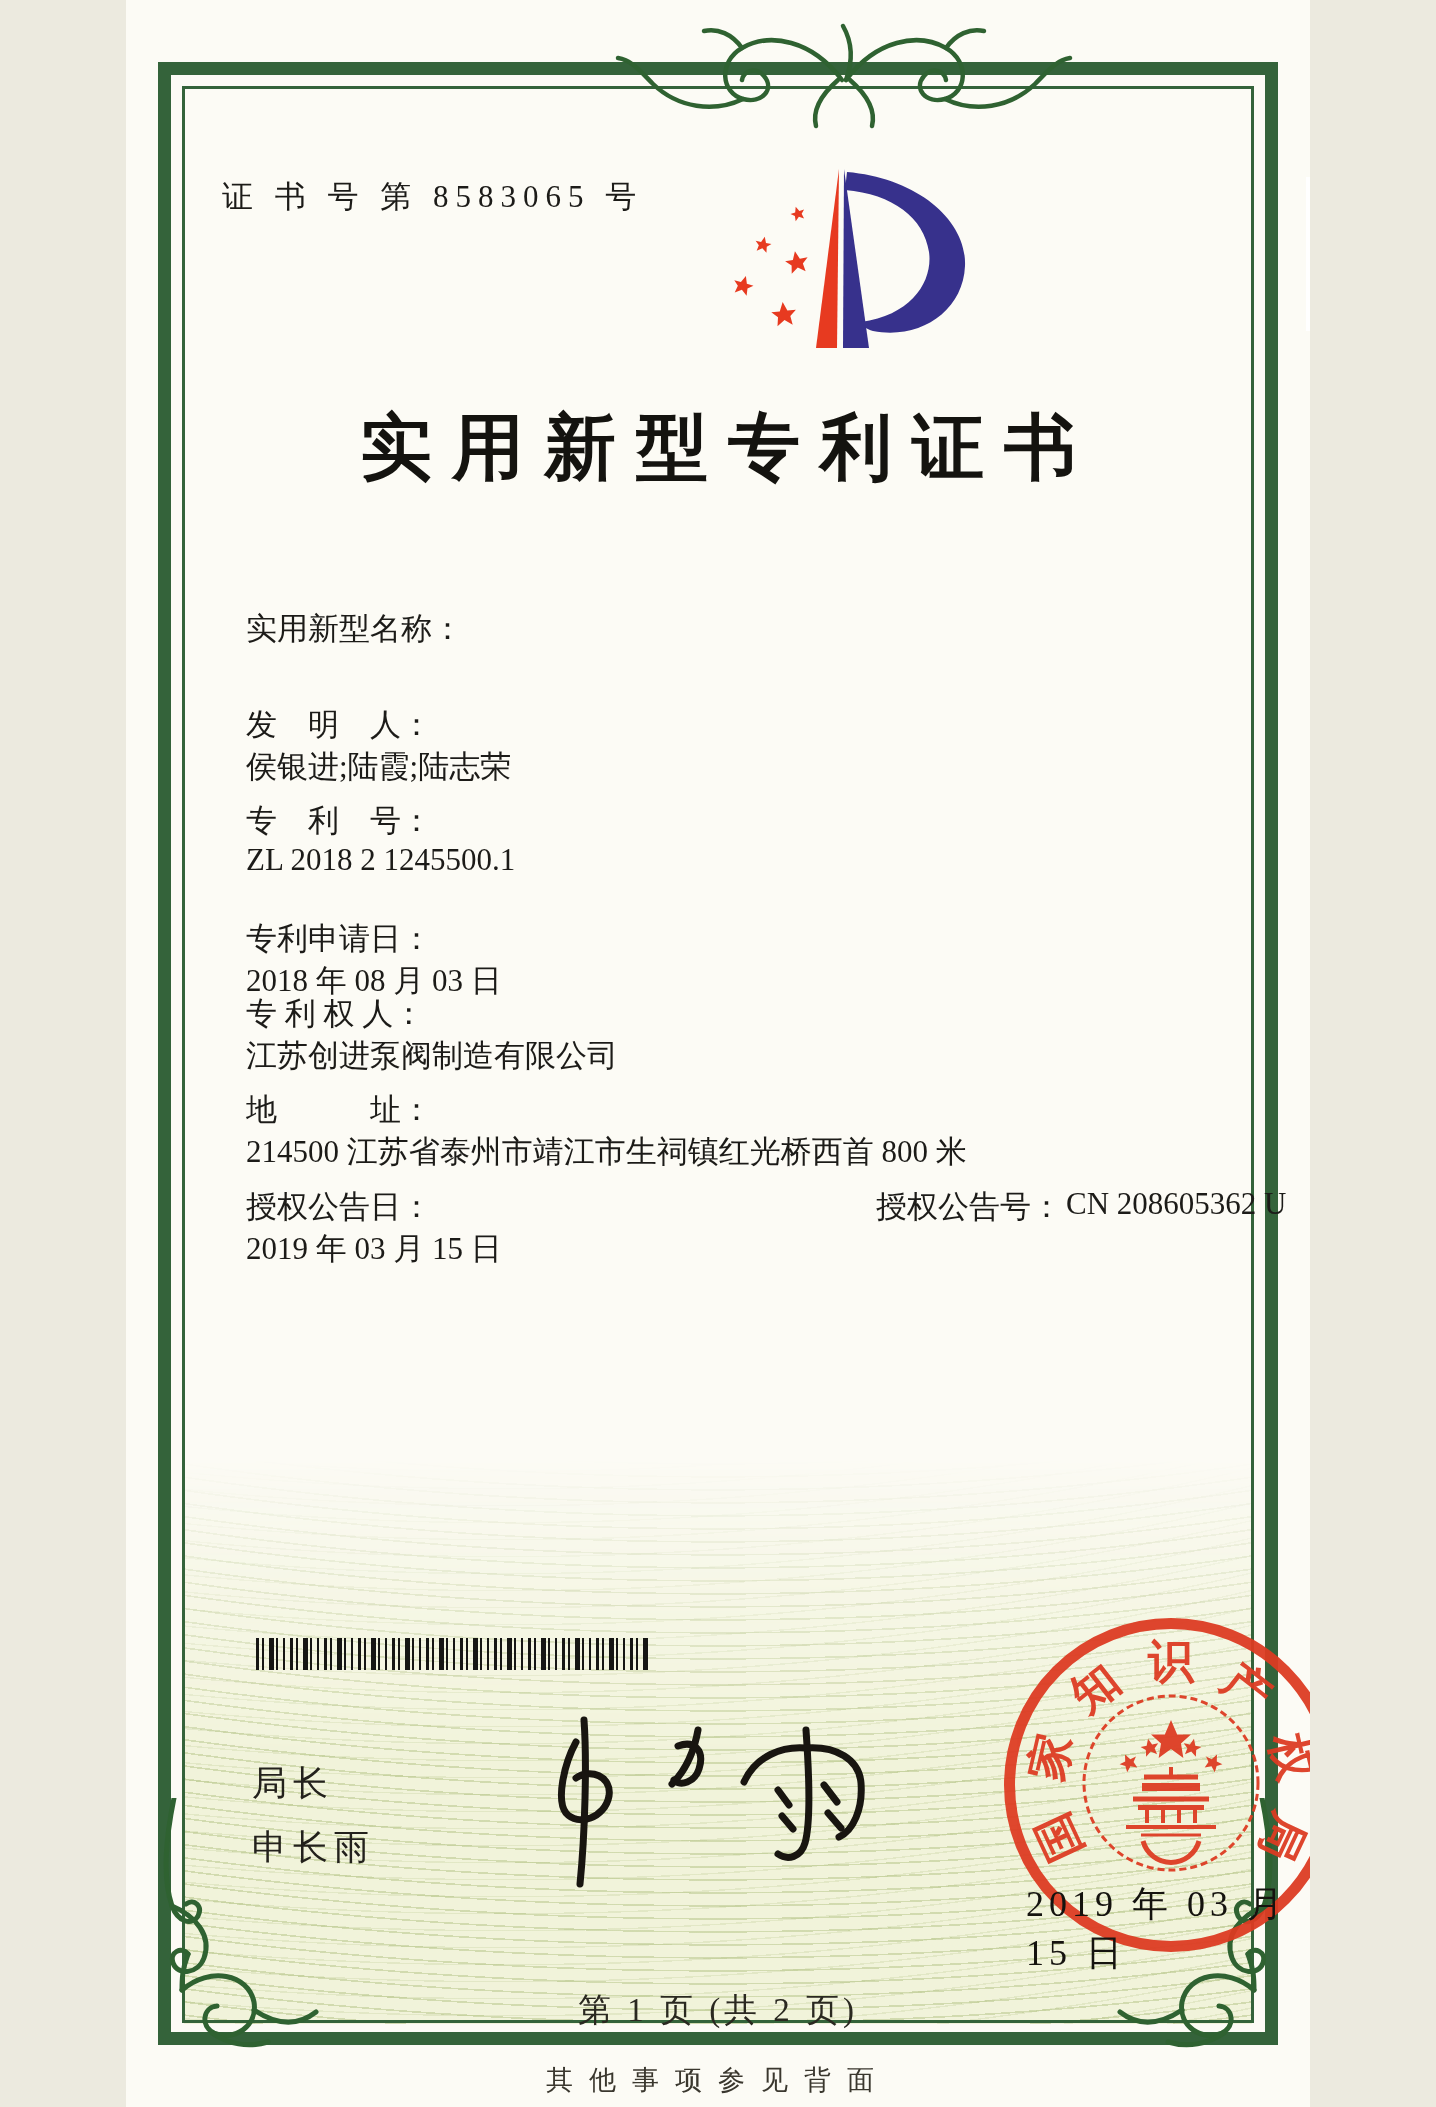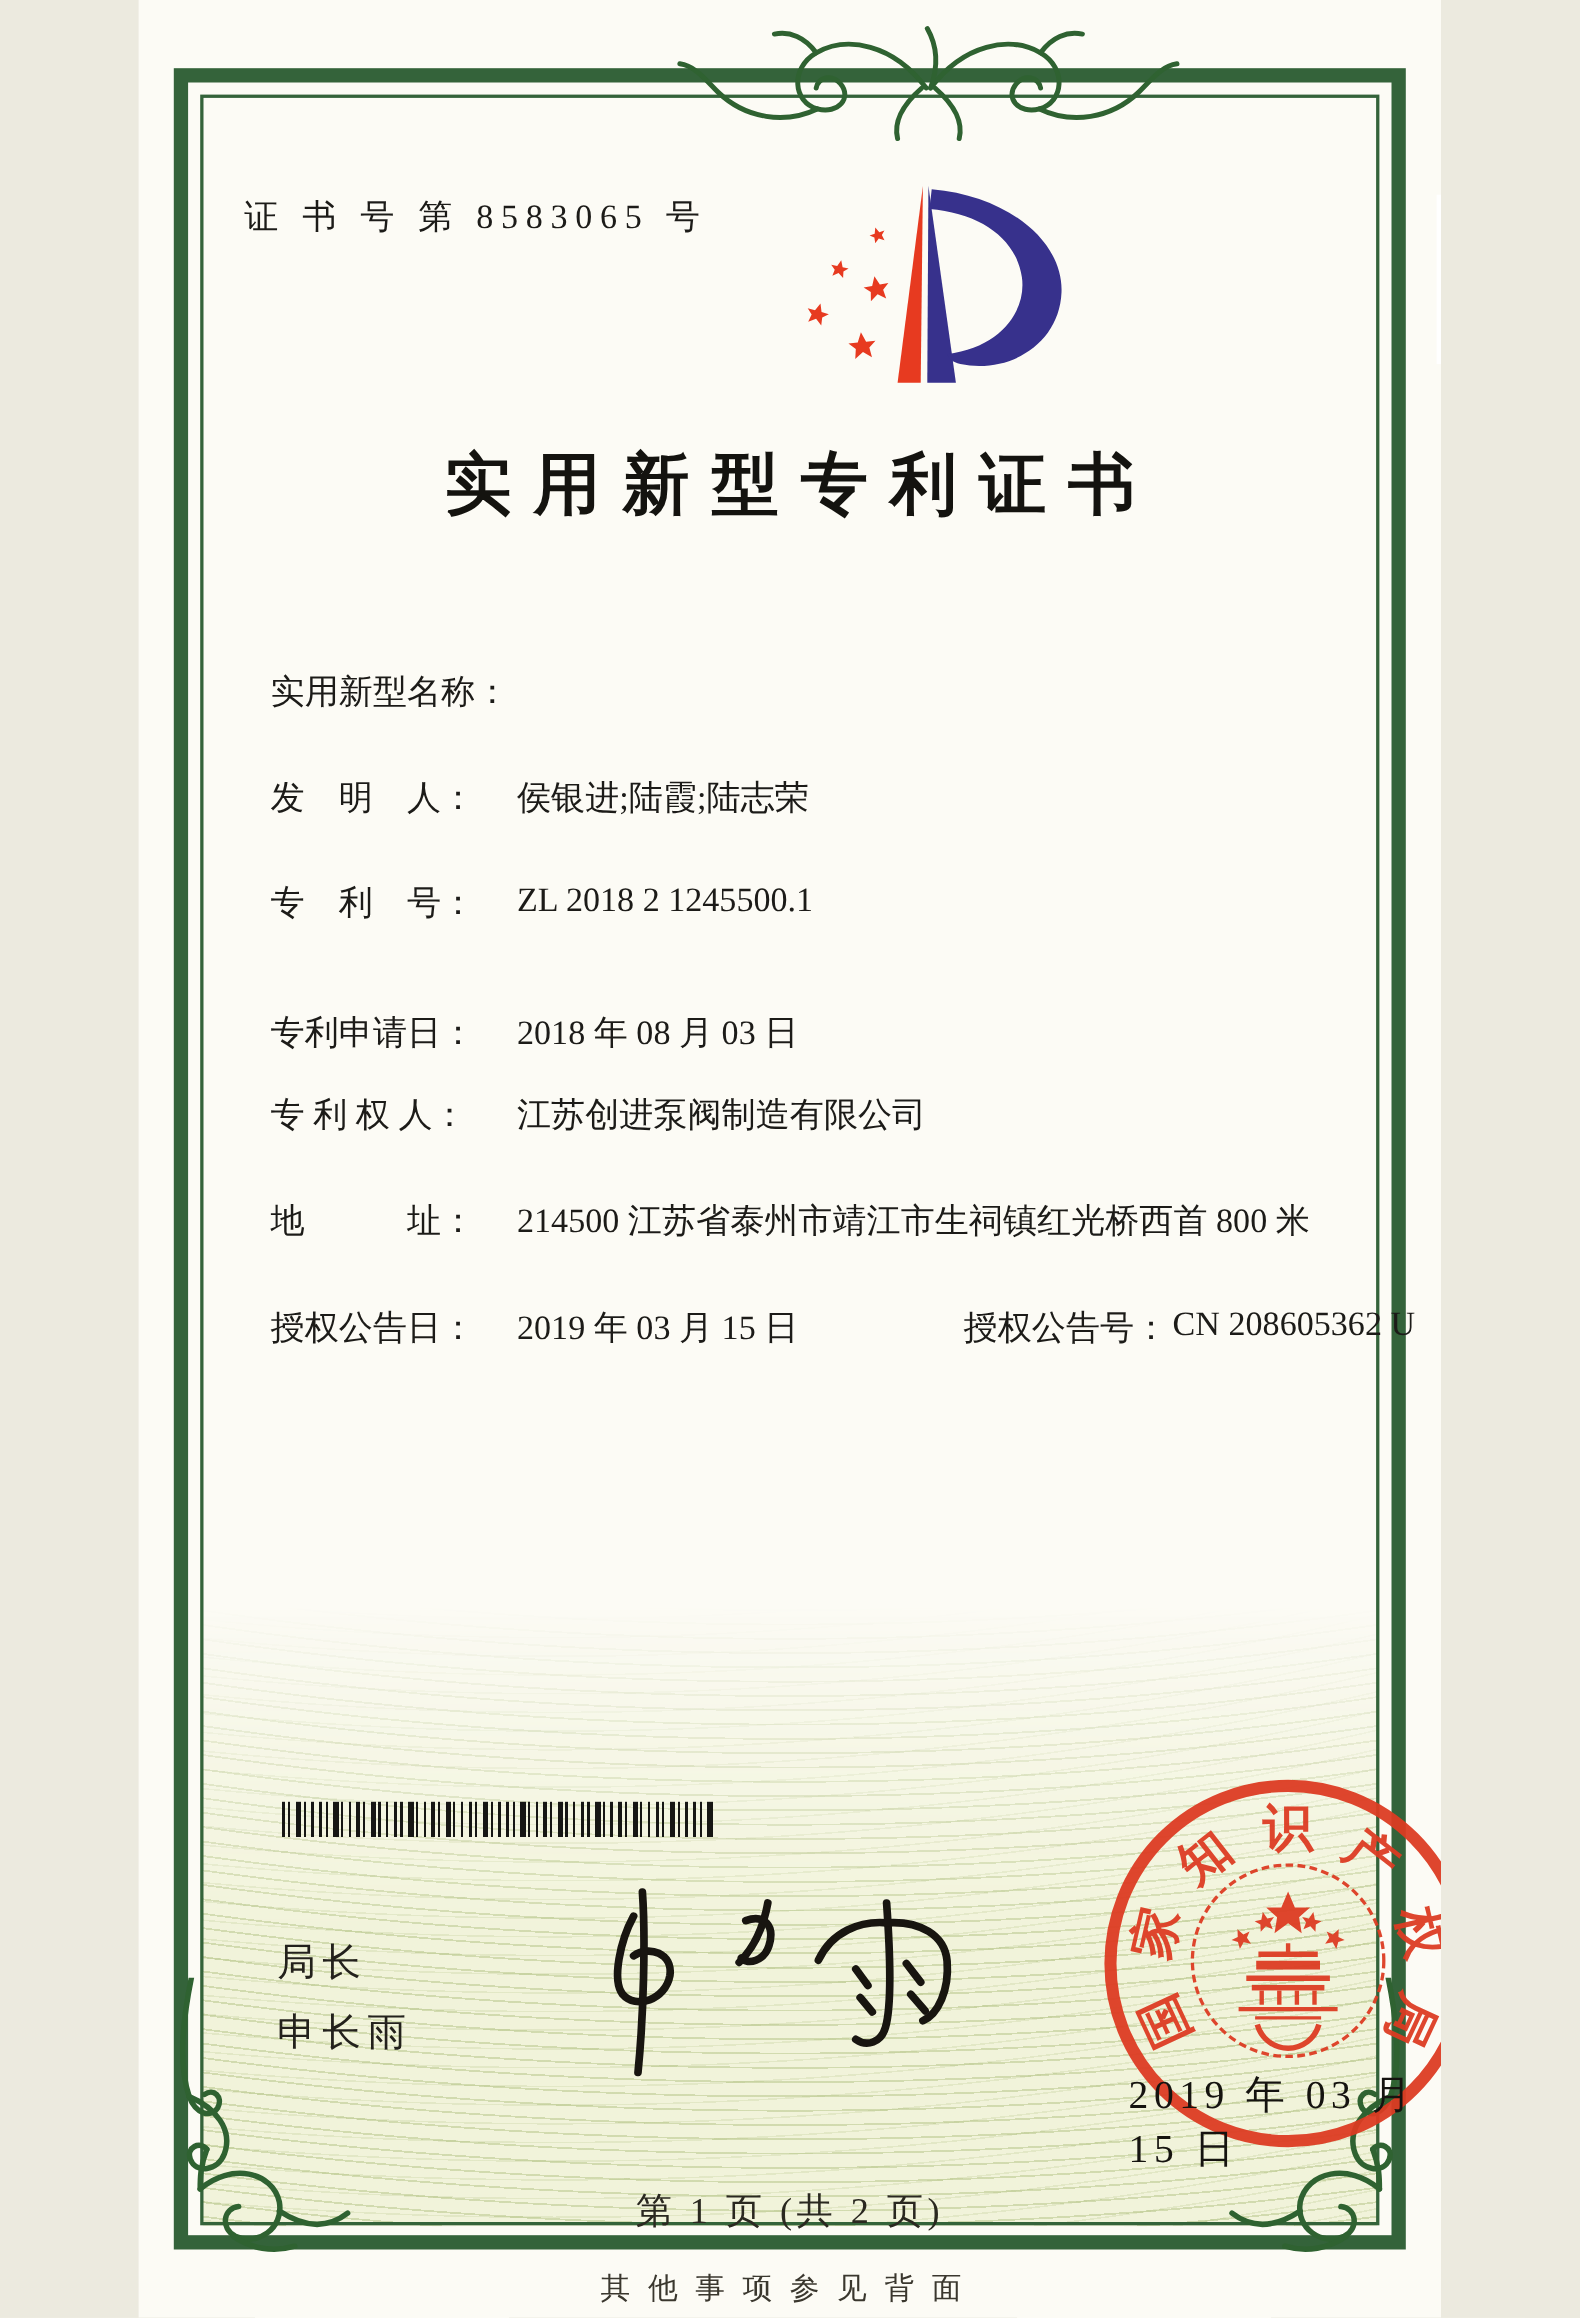--- a/index.html
+++ b/index.html
@@ -38,24 +38,24 @@
     background-image:
       repeating-linear-gradient(0deg, rgba(10,10,10,.92) 0 7px, rgba(0,0,0,0) 7px 13px,
         rgba(10,10,10,.88) 13px 18px, rgba(0,0,0,0) 18px 29px),
       repeating-linear-gradient(90deg, #0b0b0b 0 7px, rgba(0,0,0,0) 7px 12px,
         #0b0b0b 12px 19px, rgba(0,0,0,0) 19px 30px);
   }
   .qf{position:absolute;width:28px;height:28px;border:8px solid #0b0b0b;background:#fff;}
   .qf::after{content:"";position:absolute;inset:6px;background:#0b0b0b;}
   .qf.tl{left:4px;top:4px;} .qf.tr{right:4px;top:4px;} .qf.bl{left:4px;bottom:4px;}
   .title{position:absolute;left:0;right:0;top:400px;text-align:center;z-index:3;
-    font-size:61px;font-weight:700;letter-spacing:20px;text-indent:20px;color:#14130f;}
+    font-size:72px;font-weight:700;letter-spacing:20px;text-indent:20px;color:#14130f;}
   
   .fields{position:absolute;left:120px;top:0;width:1210px;z-index:3;font-size:31px;}
-  .row{position:absolute;display:flex;white-space:nowrap;}
+  .row{position:absolute;display:flex;white-space:nowrap;flex-direction:column;}
   .row .lab{flex:none;width:224px;}
   .r0{top:608px;} .r1{top:704px;} .r2{top:800px;} .r3{top:918px;} .r4{top:993px;} .r5{top:1089px;} .r6{top:1186px;}
   .grant2{position:absolute;left:630px;top:0;display:flex;}
   .grant2 .lab{width:190px;}
   
   .body-text{position:absolute;left:120px;top:1252px;width:1204px;z-index:3;
     font-size:31px;line-height:63px;text-align:justify;color:#242219;}
   .body-text p{margin:0;text-indent:2em;}
   
   .barcode{position:absolute;left:130px;top:1638px;width:394px;height:32px;z-index:3;

